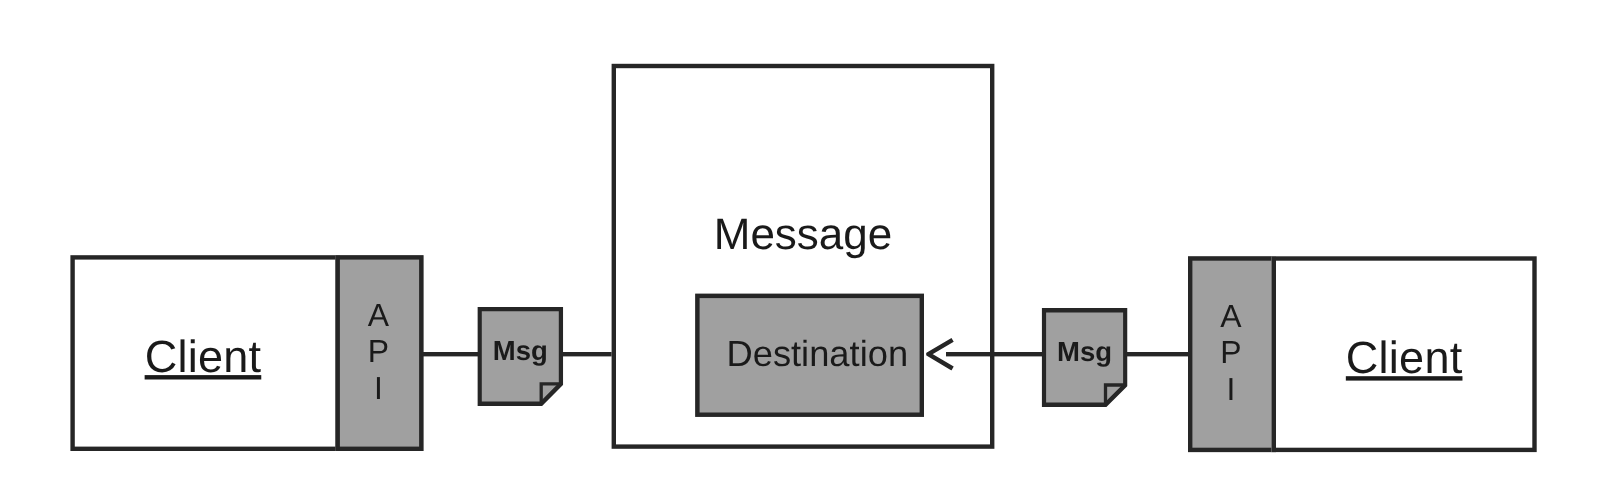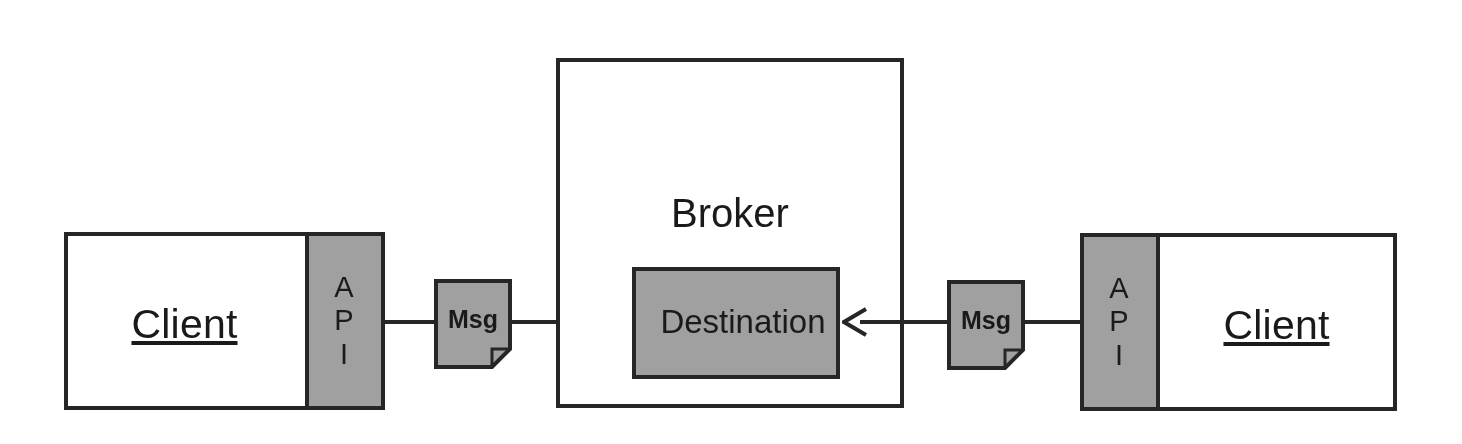--- a/index.html
+++ b/index.html
@@ -151,20 +151,21 @@
 
   <div class="line" style="left:510px; top:320px; width:112px;"></div>
   <div class="arrow" style="left:604px; top:307px;">
     <svg width="26" height="30" viewBox="0 0 26 30" xmlns="http://www.w3.org/2000/svg">
       <path d="M2,2 L24,15 L2,28" fill="none" stroke="#262626" stroke-width="4" stroke-linecap="butt" stroke-linejoin="miter"></path>
     </svg>
   </div>
 
   <div class="box" id="broker-box"></div>
   <div class="label" id="broker-title">
+    <div>Message</div>
     <div>Broker</div>
   </div>
 
   <div class="box gray" id="destination-box"></div>
   <div class="label" id="destination-text">Destination</div>
 
   <div class="arrow" style="left:842px; top:307px;">
     <svg width="26" height="30" viewBox="0 0 26 30" xmlns="http://www.w3.org/2000/svg">
       <path d="M24,2 L2,15 L24,28" fill="none" stroke="#262626" stroke-width="4" stroke-linecap="butt" stroke-linejoin="miter"></path>
     </svg>

